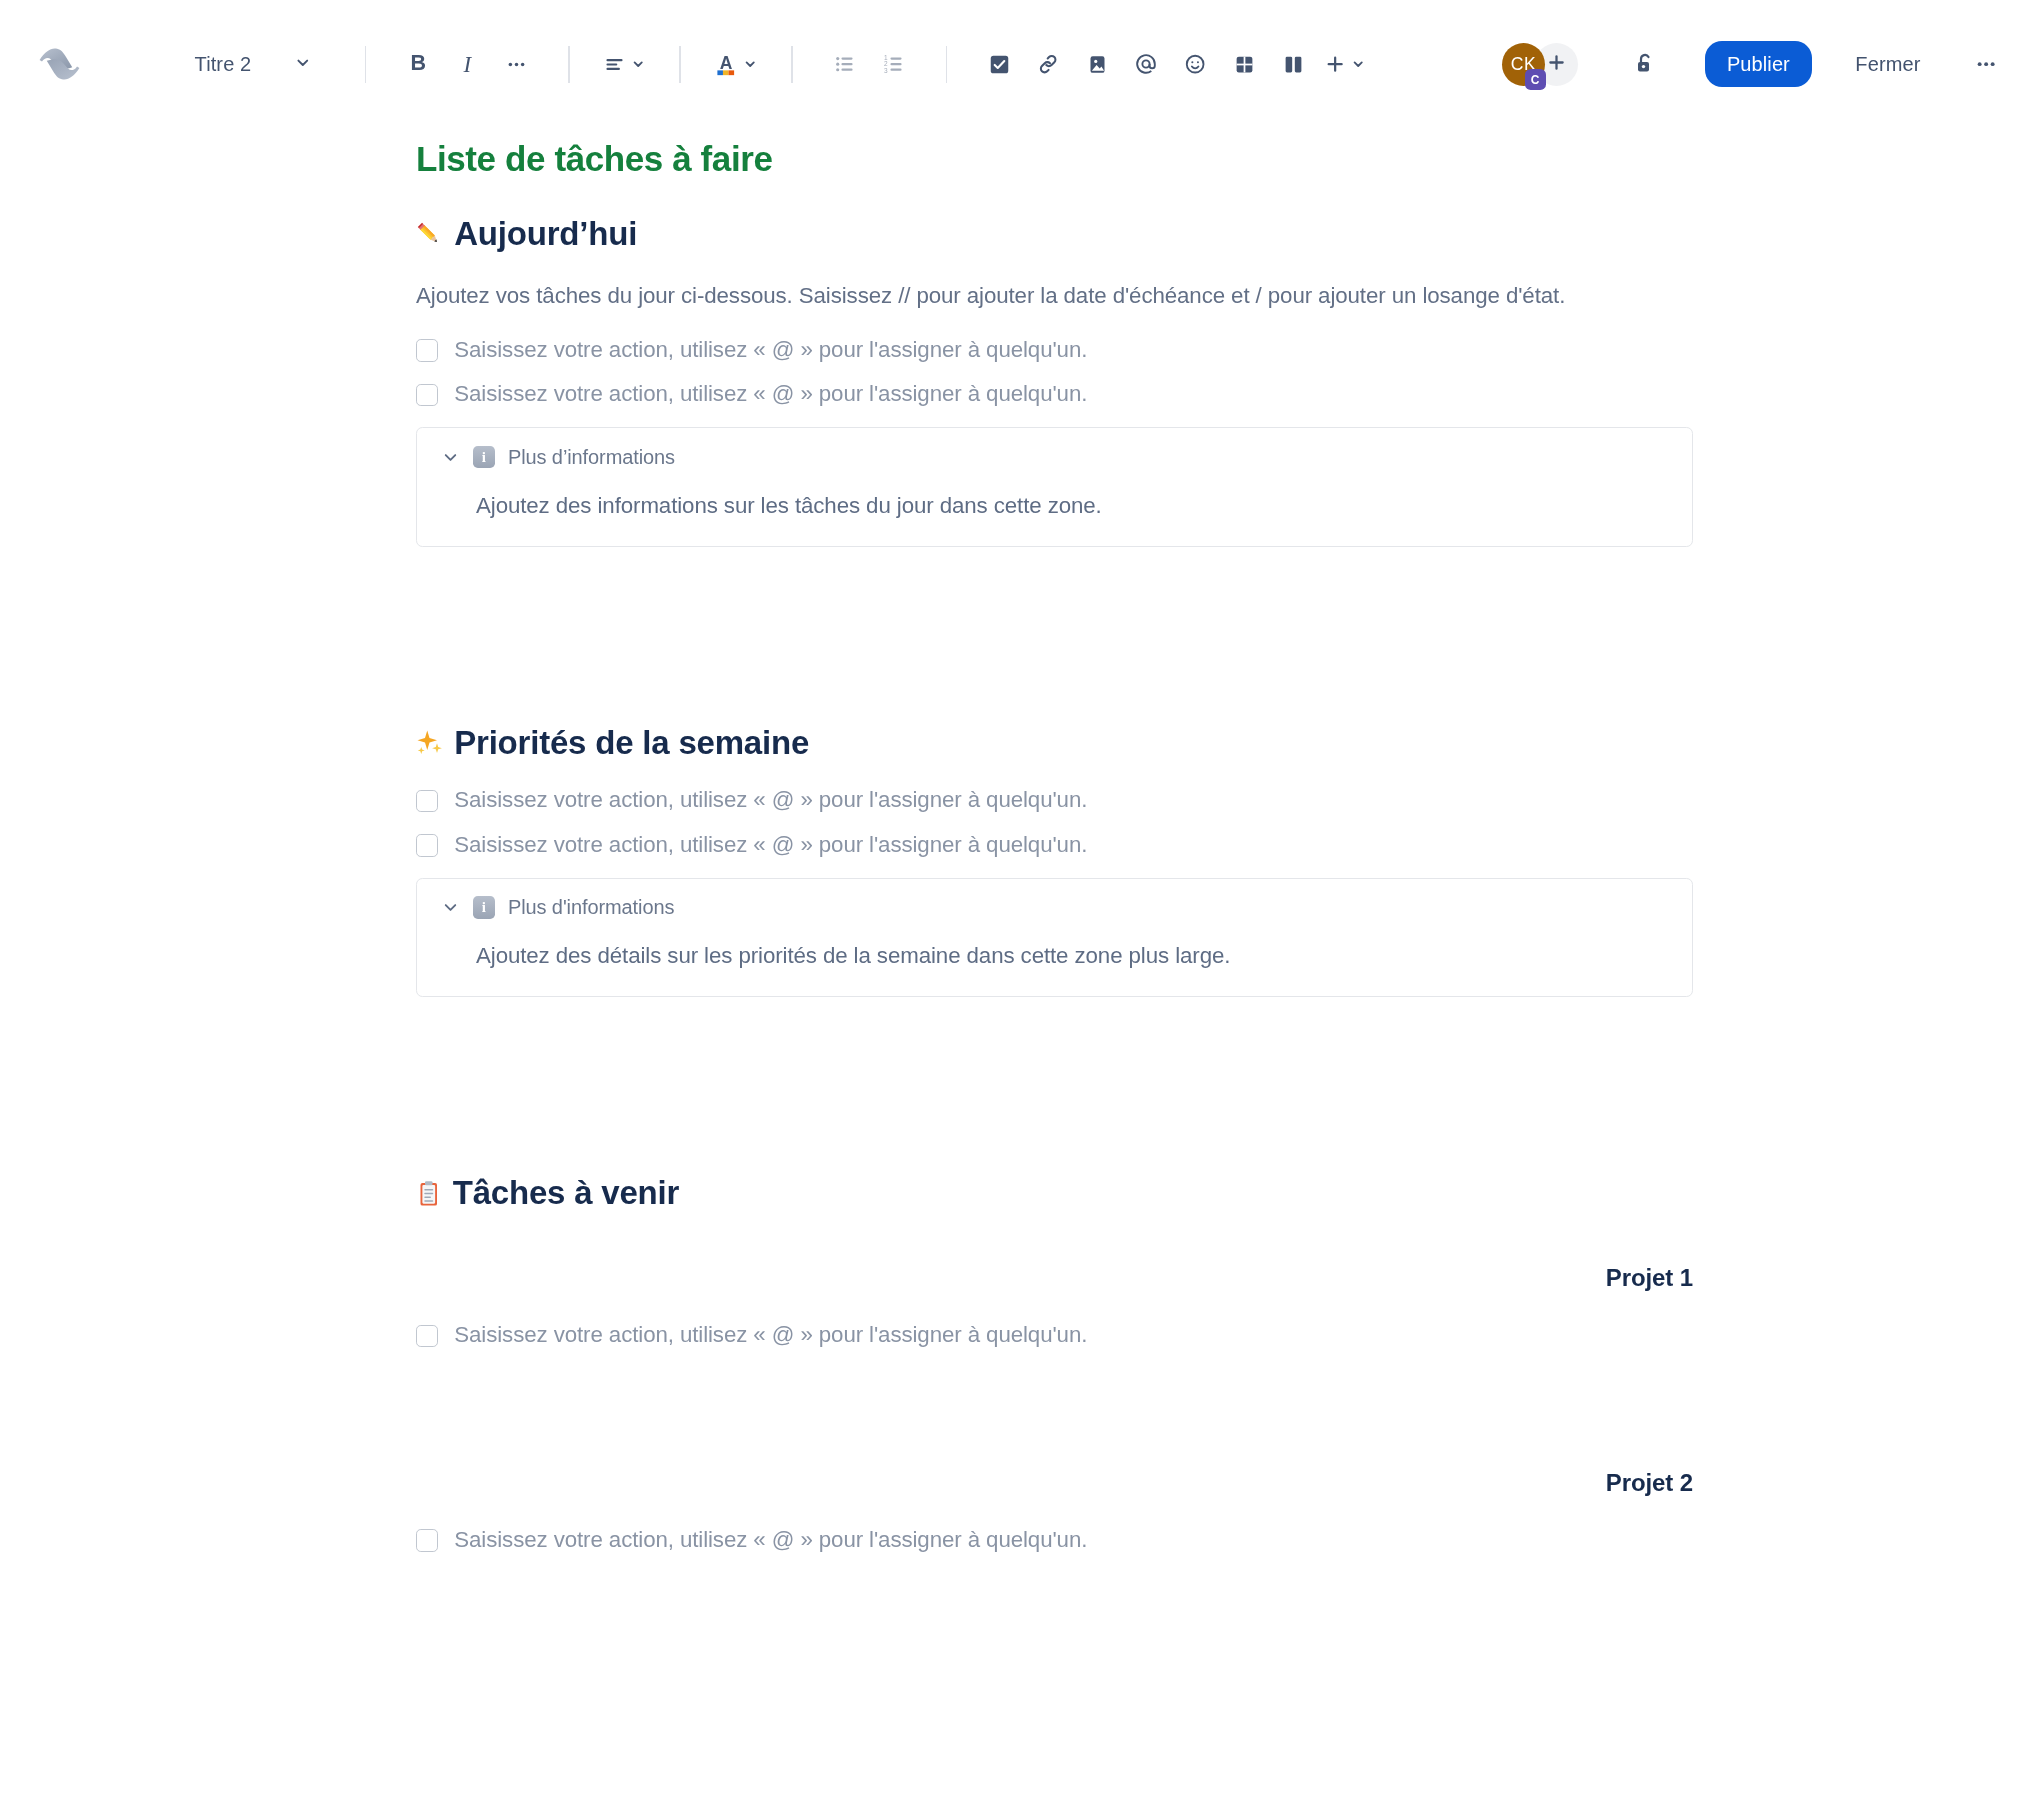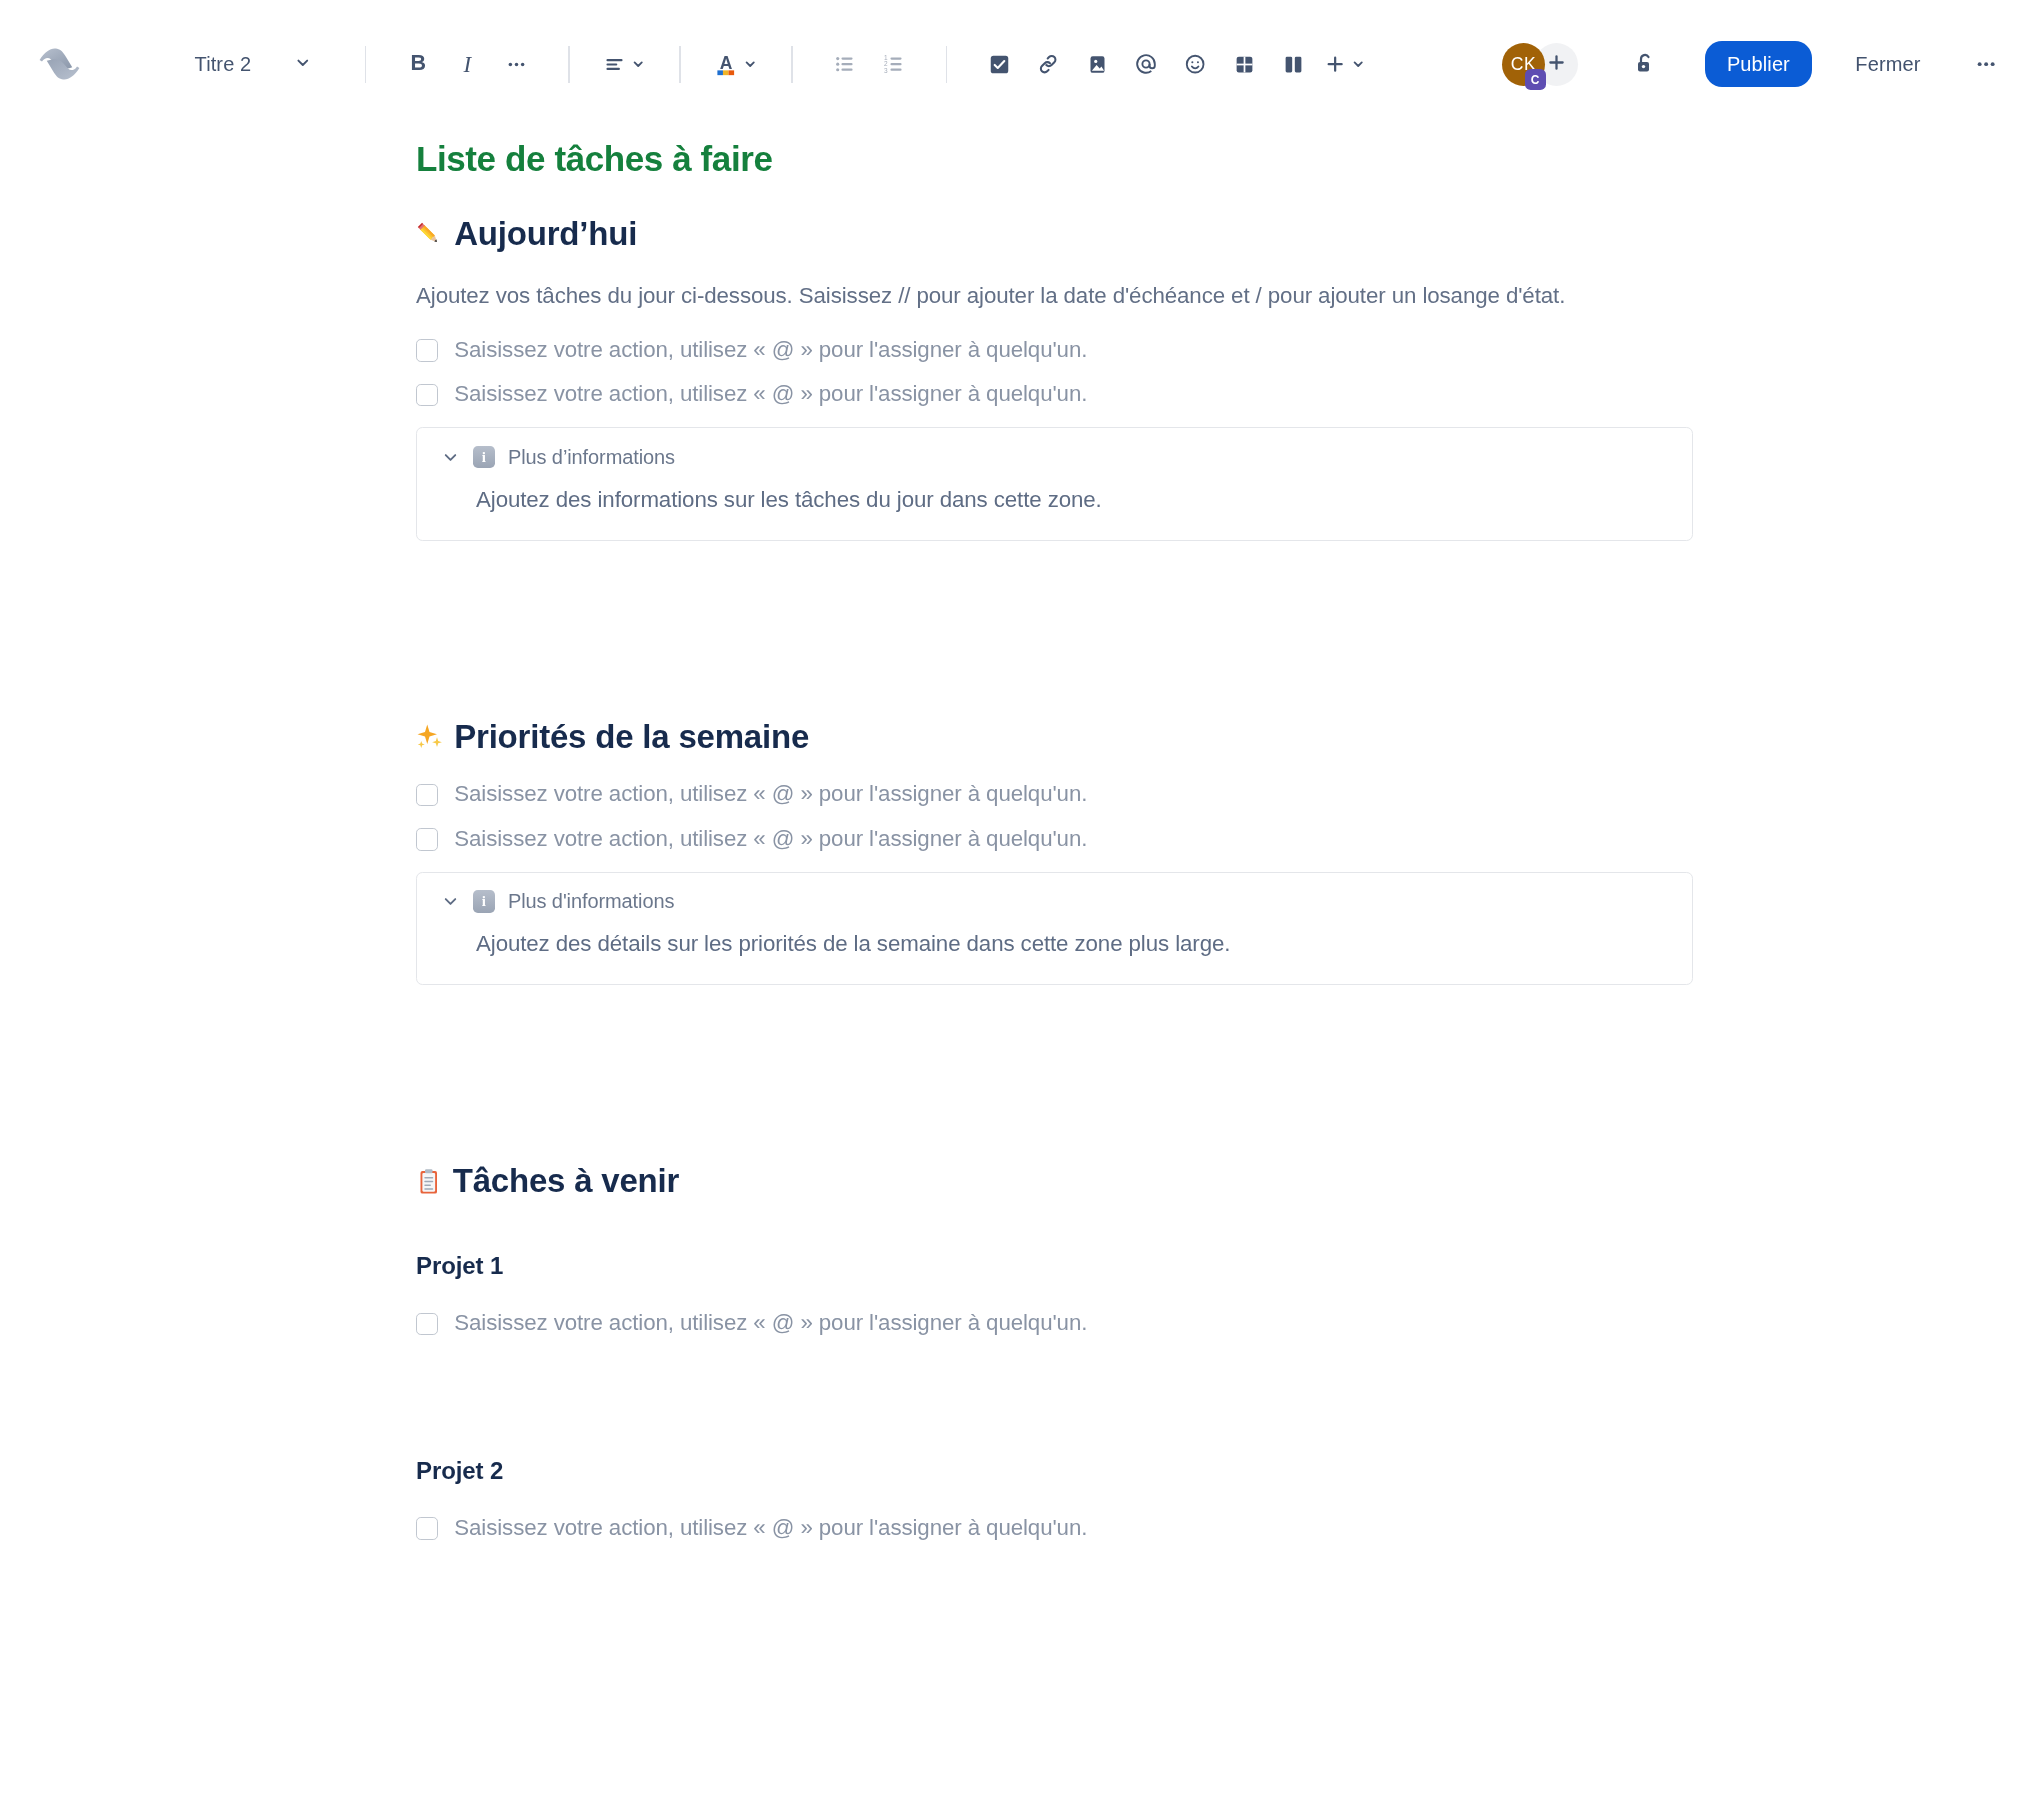--- a/index.html
+++ b/index.html
@@ -173,20 +173,21 @@
     align-items: center;
     gap: 11.2px;
     line-height: 1.2;
   }
   .h3 {
     font-size: 24px;
     font-weight: 700;
     color: #172B4D;
     letter-spacing: -0.1px;
     line-height: 1.2;
+    text-align: right;
   }
   .emoji {
     font-family: "DejaVu Sans", sans-serif;
     font-size: 27px;
     line-height: 1;
     display: inline-block;
   }
   .emoji svg { display:block; }
 
   .para-ph {
@@ -245,21 +246,21 @@
   }
   .expand-title {
     font-size: 20px;
     color: #6B778C;
     letter-spacing: -0.1px;
   }
   .expand-body {
     font-size: 22.3px;
     color: #5E6C84;
     letter-spacing: -0.1px;
-    margin: 15px 0 0 35px;
+    margin: 21px 0 0 35px;
     line-height: 1.45;
   }
   .sp-14 { height: 11.2px; }
   .sp-20 { height: 16px; }
   .sp-26 { height: 21px; }
   .sp-32 { height: 25.5px; }
   .sp-44 { height: 35px; }
   .sp-100 { height: 80px; }
   .sp-120 { height: 96px; }
 </style>

